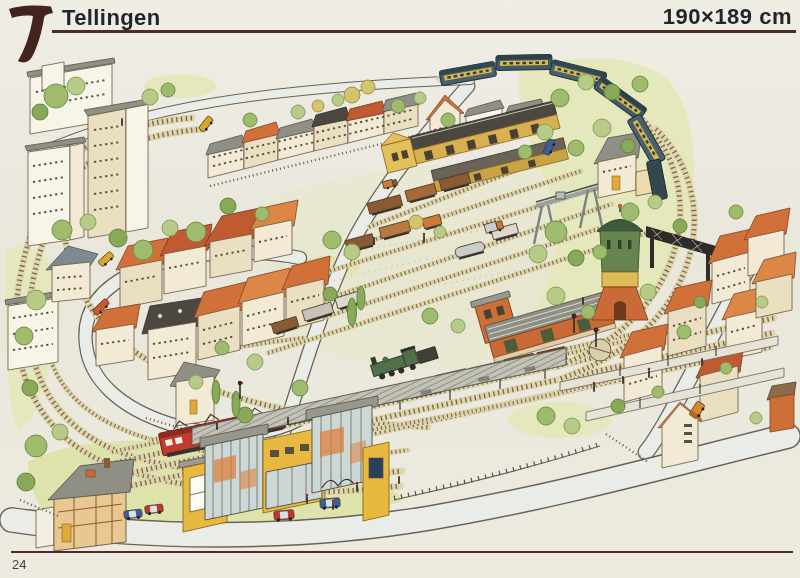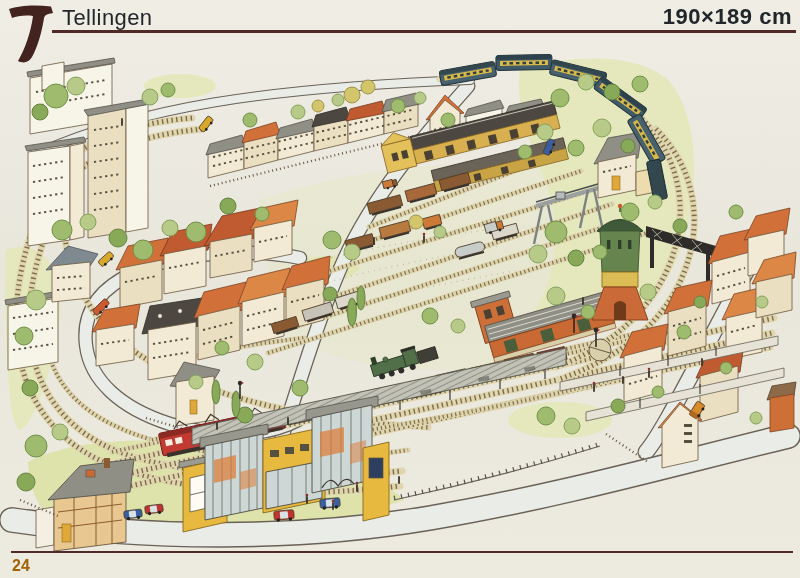--- a/index.html
+++ b/index.html
@@ -2,30 +2,30 @@
 <html><head>
 <meta charset="utf-8">
 <style>
   html,body{margin:0;padding:0;}
   body{
     width:800px;height:578px;position:relative;overflow:hidden;
     background:linear-gradient(180deg,#f0ede5 0%,#e9e6dc 45%,#edeae0 100%);
     font-family:"Liberation Sans", sans-serif;
   }
   .hdr-title{
-    position:absolute;left:62px;top:5px;font-size:22px;font-weight:normal;
+    position:absolute;left:62px;top:5px;font-size:22px;font-weight:bold;
     color:#20262a;letter-spacing:.4px;z-index:3;
   }
   .hdr-dims{
     position:absolute;right:8px;top:4px;font-size:22px;font-weight:bold;
     color:#20262a;letter-spacing:.5px;z-index:3;
   }
   .hdr-rule{position:absolute;left:52px;right:4px;top:30px;height:2.5px;background:#4e2b26;z-index:2;}
   .ftr-rule{position:absolute;left:11px;width:782px;top:551px;height:2px;background:#4e2b26;z-index:2;}
-  .ftr-page{position:absolute;left:12px;top:557px;font-size:16px;font-weight:bold;color:#a16207;z-index:3;}
+  .ftr-page{position:absolute;left:12px;top:557px;font-size:13px;font-weight:normal;color:#404040;z-index:3;}
   .numeral7{position:absolute;left:5px;top:2px;z-index:4;}
   svg.scene{position:absolute;left:0;top:0;z-index:1;}
 
   
   .tb{fill:none;stroke:#dfd5ae;stroke-width:7;stroke-linecap:round}
   .tt{fill:none;stroke:#7c6c49;stroke-width:5;stroke-dasharray:1.4 3.4}
   .tb2{fill:none;stroke:#ddd3ac;stroke-width:5.2;stroke-linecap:round}
   .tt2{fill:none;stroke:#80704c;stroke-width:3.8;stroke-dasharray:1.2 3}
   .rdU{fill:none;stroke:#6a6157;stroke-linecap:round}
   .rd{fill:none;stroke:#e9ece7;stroke-linecap:round}

